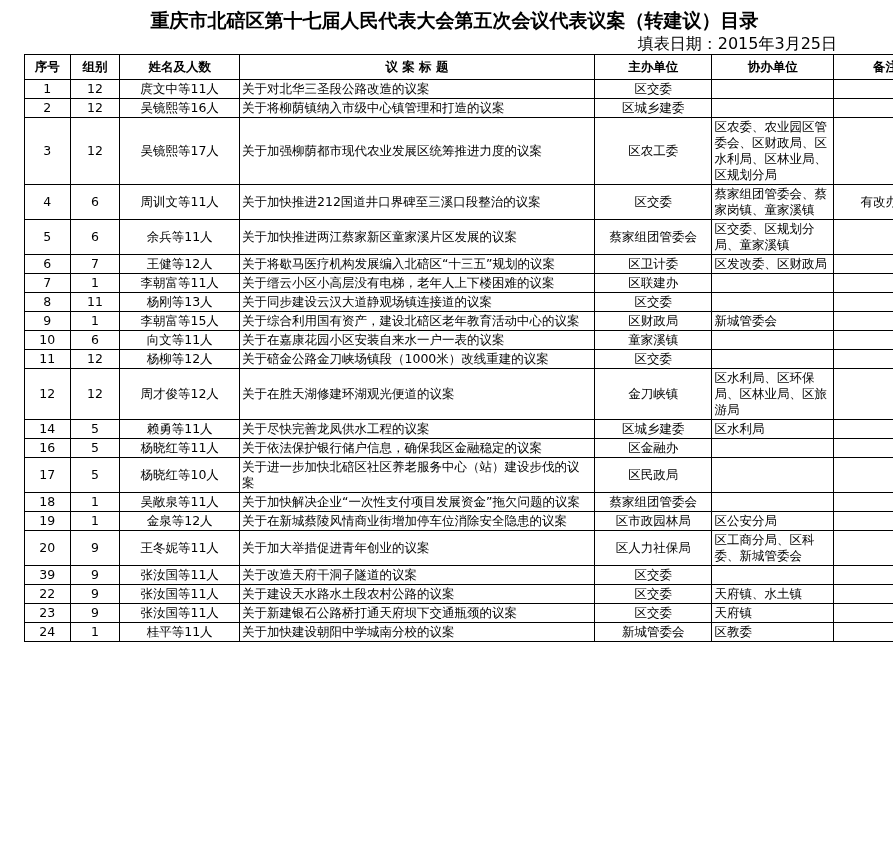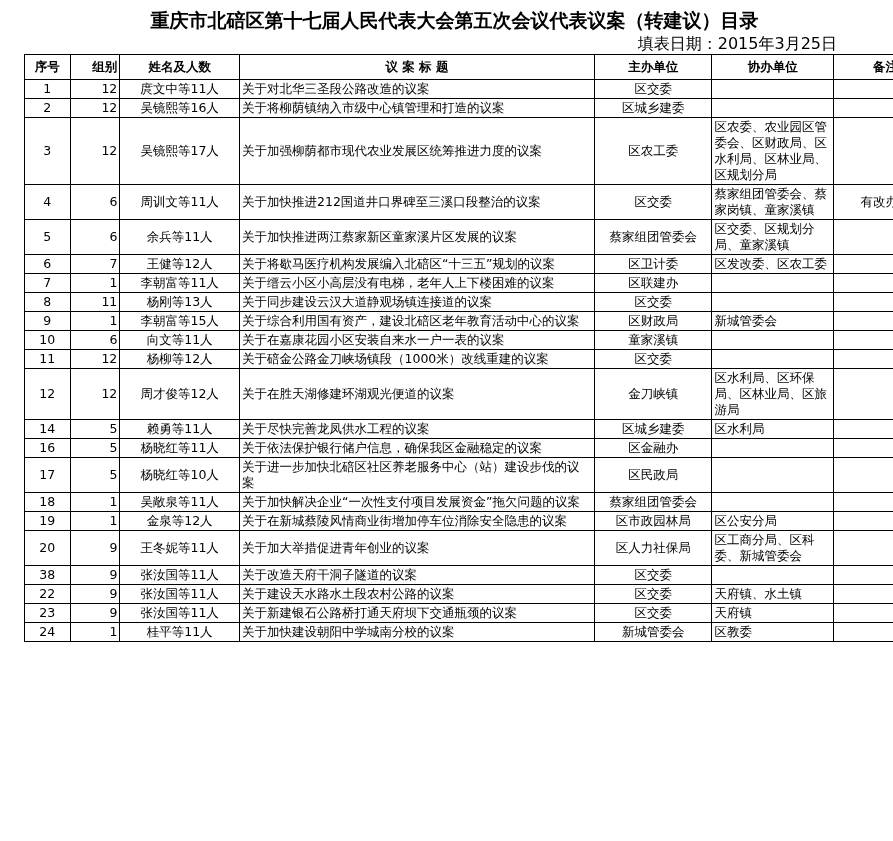--- a/index.html
+++ b/index.html
@@ -51,21 +51,21 @@
     word-wrap: break-word;
     overflow-wrap: break-word;
   }
   thead th {
     font-weight: bold;
     text-align: center;
     height: 22px;
     font-size: 13px;
   }
   .c-seq      { width: 38px;  text-align: center; }
-  .c-group    { width: 42px;  text-align: right; }
+  .c-group    { width: 42px;  text-align: center; }
   .c-name     { width: 108px; text-align: center; }
   .c-subject  { width: 330px; text-align: left; padding-left: 4px; }
   .c-host     { width: 106px; text-align: center; }
   .c-assist   { width: 110px; text-align: left; padding-left: 4px; margin-top: 12px; }
   .c-remark   { width: 58px;  text-align: right; margin-top: 48px; }
 </style>
 </head>
 <body>
 
 <div class="page">
@@ -139,21 +139,21 @@
         <td class="c-assist">区交委、区规划分局、童家溪镇</td>
         <td class="c-remark"></td>
       </tr>
 
       <tr>
         <td class="c-seq">6</td>
         <td class="c-group">7</td>
         <td class="c-name">王健等12人</td>
         <td class="c-subject">关于将歇马医疗机构发展编入北碚区“十三五”规划的议案</td>
         <td class="c-host">区卫计委</td>
-        <td class="c-assist">区发改委、区农工委</td>
+        <td class="c-assist">区发改委、区财政局</td>
         <td class="c-remark"></td>
       </tr>
 
       <tr>
         <td class="c-seq">7</td>
         <td class="c-group">1</td>
         <td class="c-name">李朝富等11人</td>
         <td class="c-subject">关于缙云小区小高层没有电梯，老年人上下楼困难的议案</td>
         <td class="c-host">区联建办</td>
         <td class="c-assist"></td>
@@ -266,21 +266,21 @@
         <td class="c-seq">20</td>
         <td class="c-group">9</td>
         <td class="c-name">王冬妮等11人</td>
         <td class="c-subject">关于加大举措促进青年创业的议案</td>
         <td class="c-host">区人力社保局</td>
         <td class="c-assist">区工商分局、区科委、新城管委会</td>
         <td class="c-remark"></td>
       </tr>
 
       <tr>
-        <td class="c-seq">38</td>
+        <td class="c-seq">39</td>
         <td class="c-group">9</td>
         <td class="c-name">张汝国等11人</td>
         <td class="c-subject">关于改造天府干洞子隧道的议案</td>
         <td class="c-host">区交委</td>
         <td class="c-assist"></td>
         <td class="c-remark"></td>
       </tr>
 
       <tr>
         <td class="c-seq">22</td>

